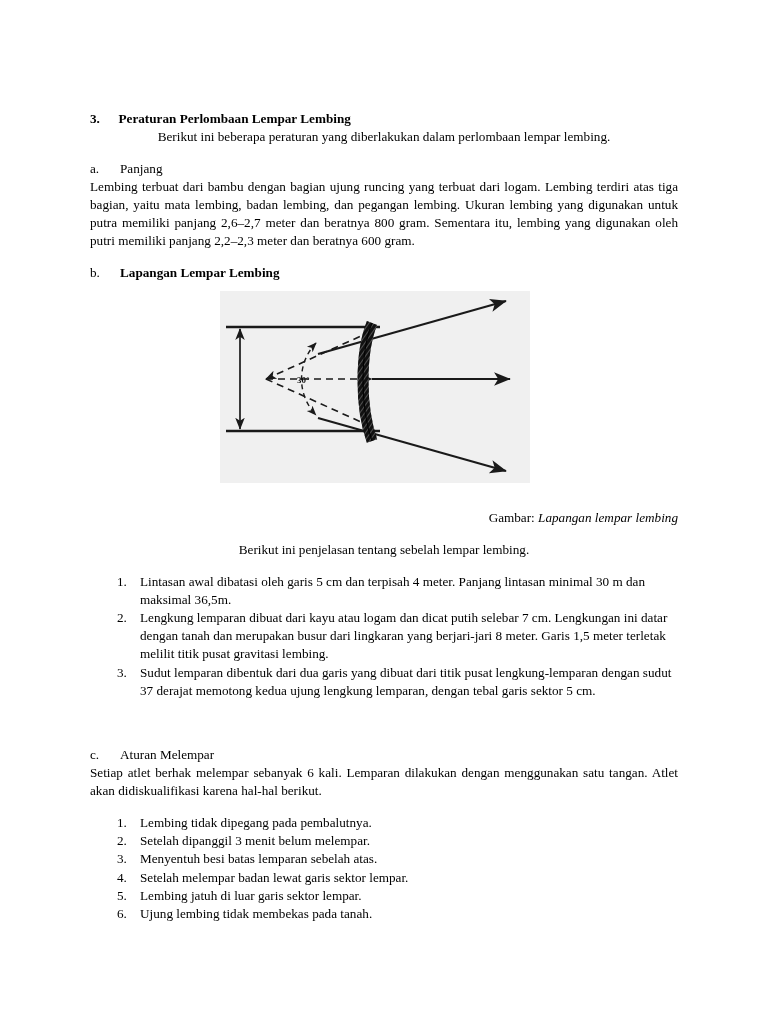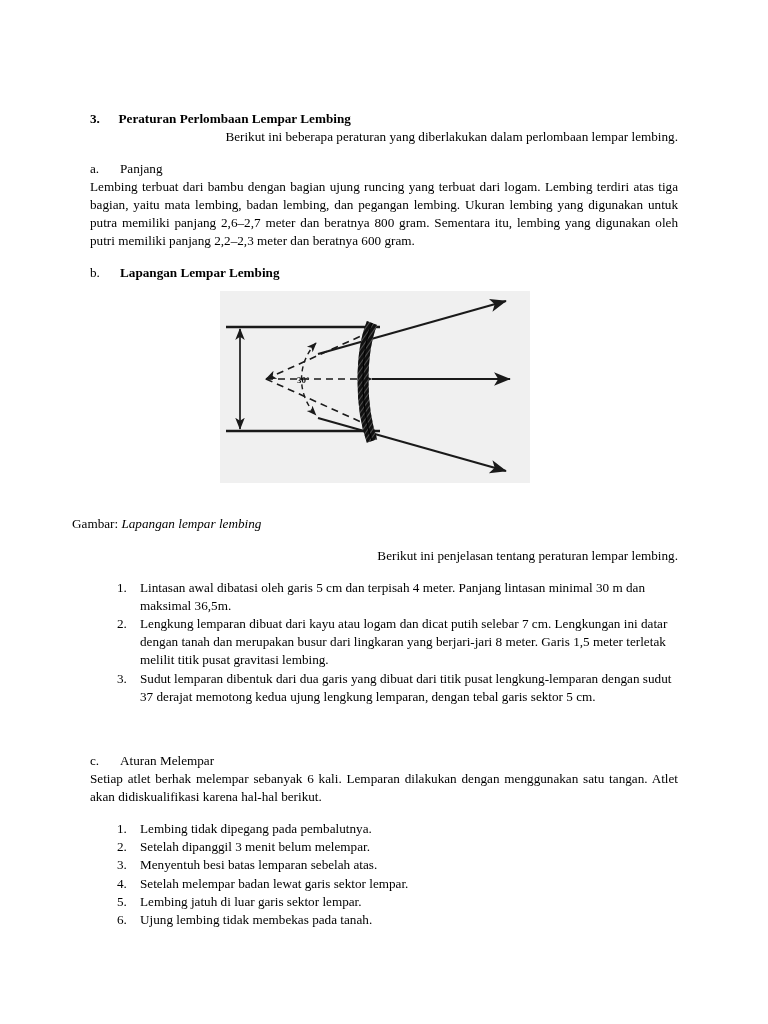--- a/index.html
+++ b/index.html
@@ -29,21 +29,21 @@
     width: 588px;
   }
 
   
   .para {
     font-size: 13.2px;
     line-height: 1.36;
     text-align: justify;
     margin: 0;
   }
-  .para.nojust { text-align: right; }
+  .para.nojust { text-align: center; }
 
   .heading-row {
     display: block;
     font-size: 13.2px;
     line-height: 1.36;
     margin: 0;
   }
   .heading-num {
     font-weight: bold;
   }
@@ -100,22 +100,22 @@
     width: 310px;
     height: 192px;
     background: #a16207;
     position: relative;
     margin-left: -18px;
   }
   .figure-box svg { display: block; }
   .caption {
     font-size: 13.2px;
     line-height: 1.36;
-    text-align: left;
-    margin-top: 28px;
+    text-align: right;
+    margin-top: 22px;
     margin-left: -18px;
   }
   .caption .ital { font-style: italic; }
 </style>
 </head>
 <body>
 
 <div class="page">
   <div class="content">
 
@@ -193,21 +193,21 @@
         </svg>
       </div>
       <div class="caption">
         <span>Gambar:</span>
         <span class="ital">Lapangan lempar lembing</span>
       </div>
     </div>
 
     <div class="gap-md"></div>
 
-    <p class="para nojust">Berikut ini penjelasan tentang peraturan lempar lembing.</p>
+    <p class="para nojust">Berikut ini penjelasan tentang sebelah lempar lembing.</p>
 
     <div class="gap-md"></div>
 
     <ul class="olist">
       <li>
         <span class="marker">1.</span>
         <span>Lintasan awal dibatasi oleh garis 5 cm dan terpisah 4 meter. Panjang lintasan minimal 30 m dan maksimal 36,5m.</span>
       </li>
       <li>
         <span class="marker">2.</span>

